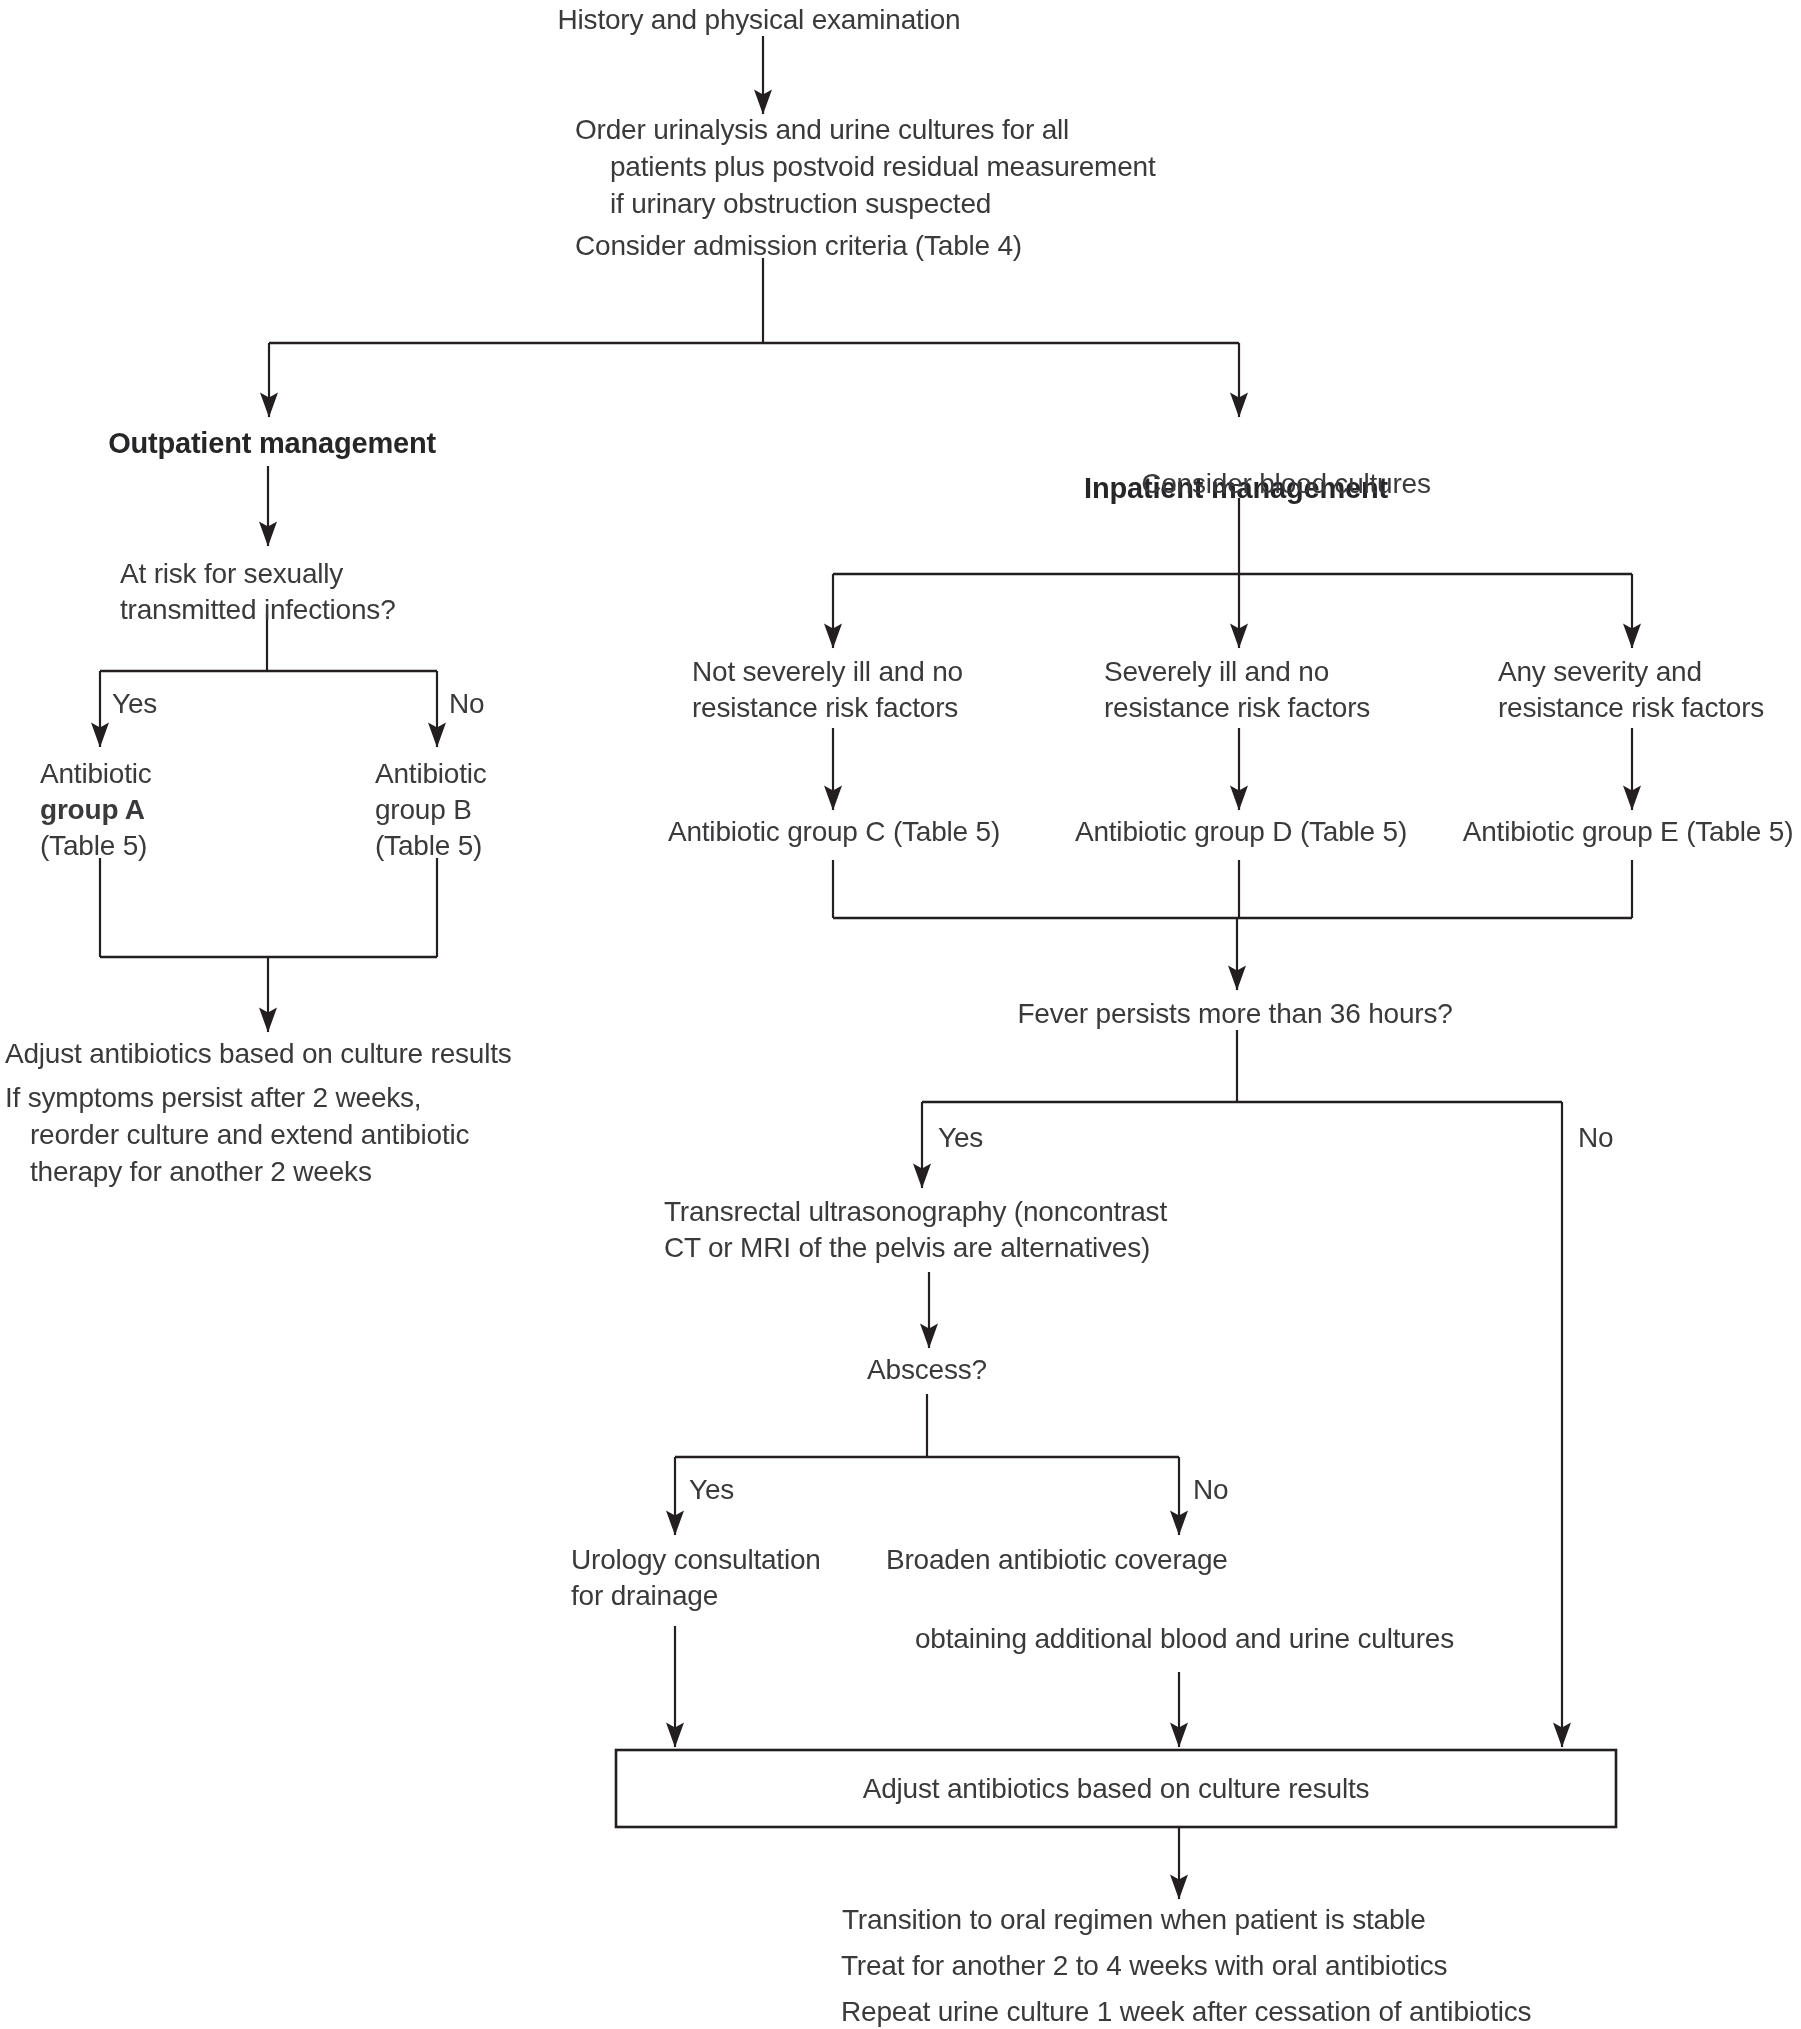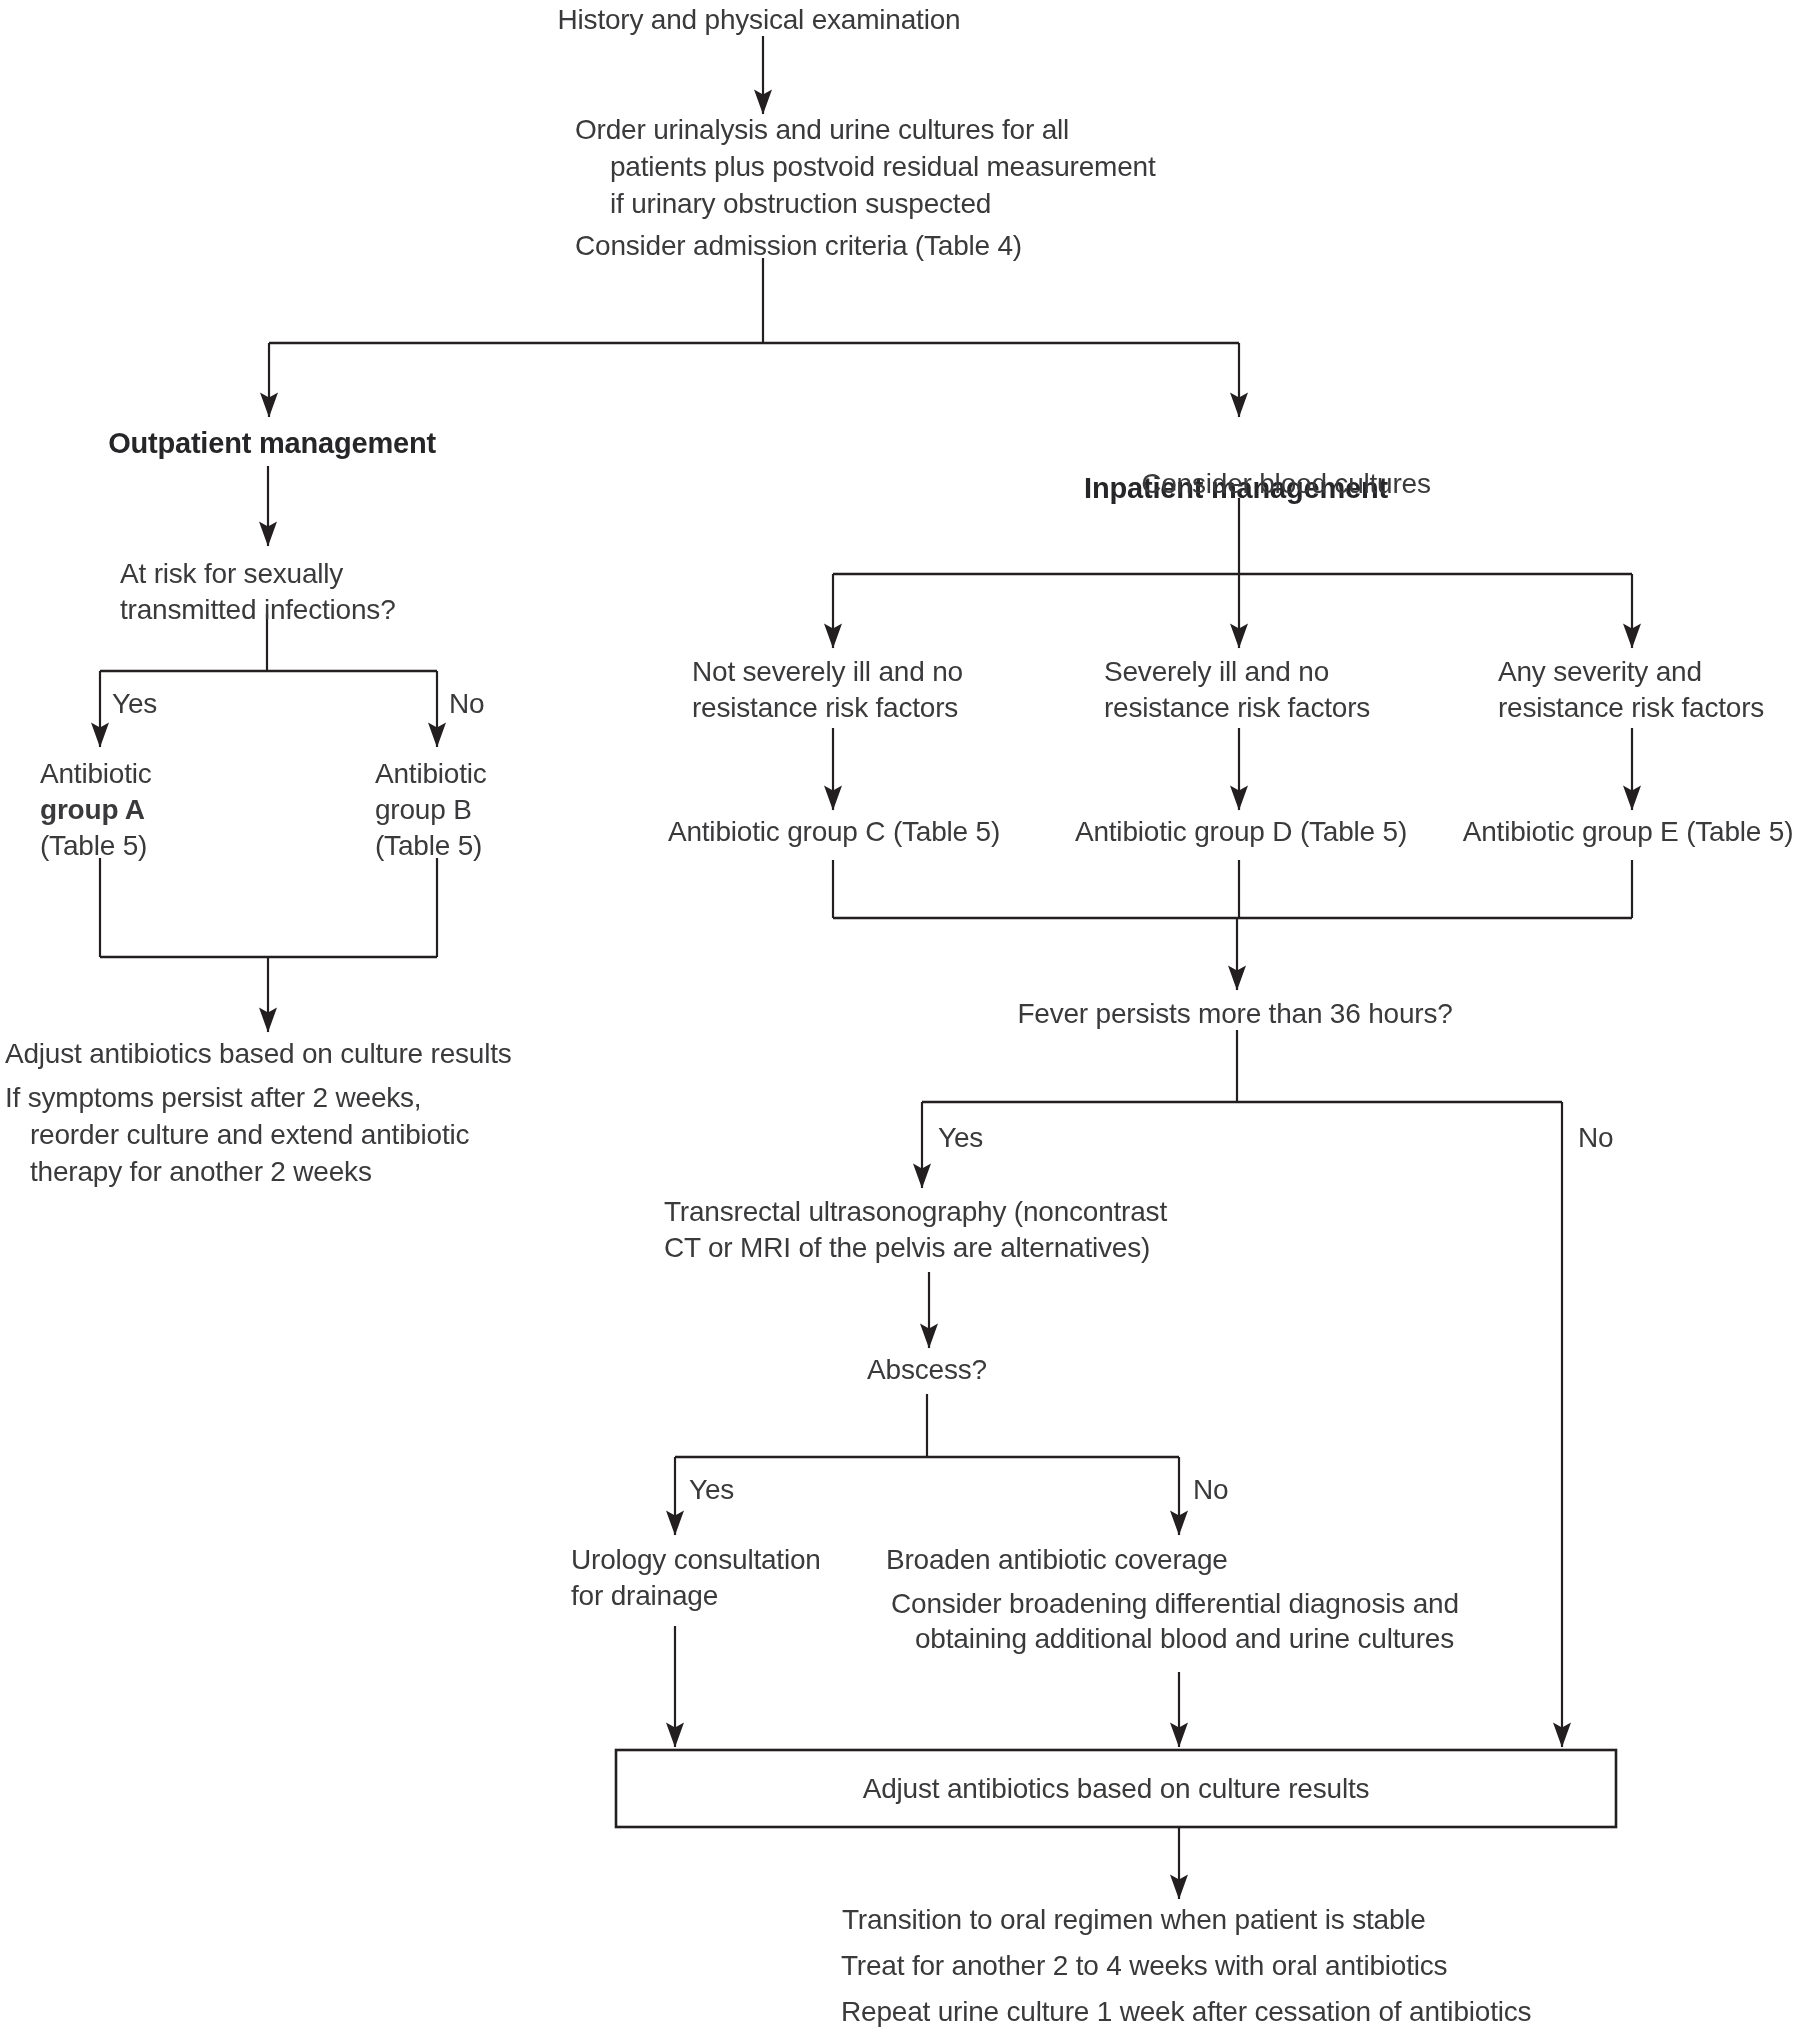--- a/index.html
+++ b/index.html
@@ -113,21 +113,20 @@
   <div class="t" style="left:938px;top:1120px;">Yes</div>
   <div class="t" style="left:1578px;top:1120px;">No</div>
   <div class="t" style="left:664px;top:1194px;">Transrectal ultrasonography (noncontrast</div>
   <div class="t" style="left:664px;top:1230px;">CT or MRI of the pelvis are alternatives)</div>
   <div class="t c" style="left:927px;top:1352px;">Abscess?</div>
   <div class="t" style="left:689px;top:1472px;">Yes</div>
   <div class="t" style="left:1193px;top:1472px;">No</div>
   <div class="t" style="left:571px;top:1542px;">Urology consultation</div>
   <div class="t" style="left:571px;top:1578px;">for drainage</div>
   <div class="t" style="left:886px;top:1542px;">Broaden antibiotic coverage</div>
-  <div class="t" style="left:891px;top:1586px;">Consider broadening differential diagnosis and</div>
   <div class="t" style="left:915px;top:1621px;">obtaining additional blood and urine cultures</div>
   <div class="t c" style="left:1116px;top:1771px;">Adjust antibiotics based on culture results</div>
 
   <div class="t" style="left:842px;top:1902px;">Transition to oral regimen when patient is stable</div>
   <div class="t" style="left:841px;top:1948px;">Treat for another 2 to 4 weeks with oral antibiotics</div>
   <div class="t" style="left:841px;top:1994px;">Repeat urine culture 1 week after cessation of antibiotics</div>
 
 </div>
 
 </body></html>

